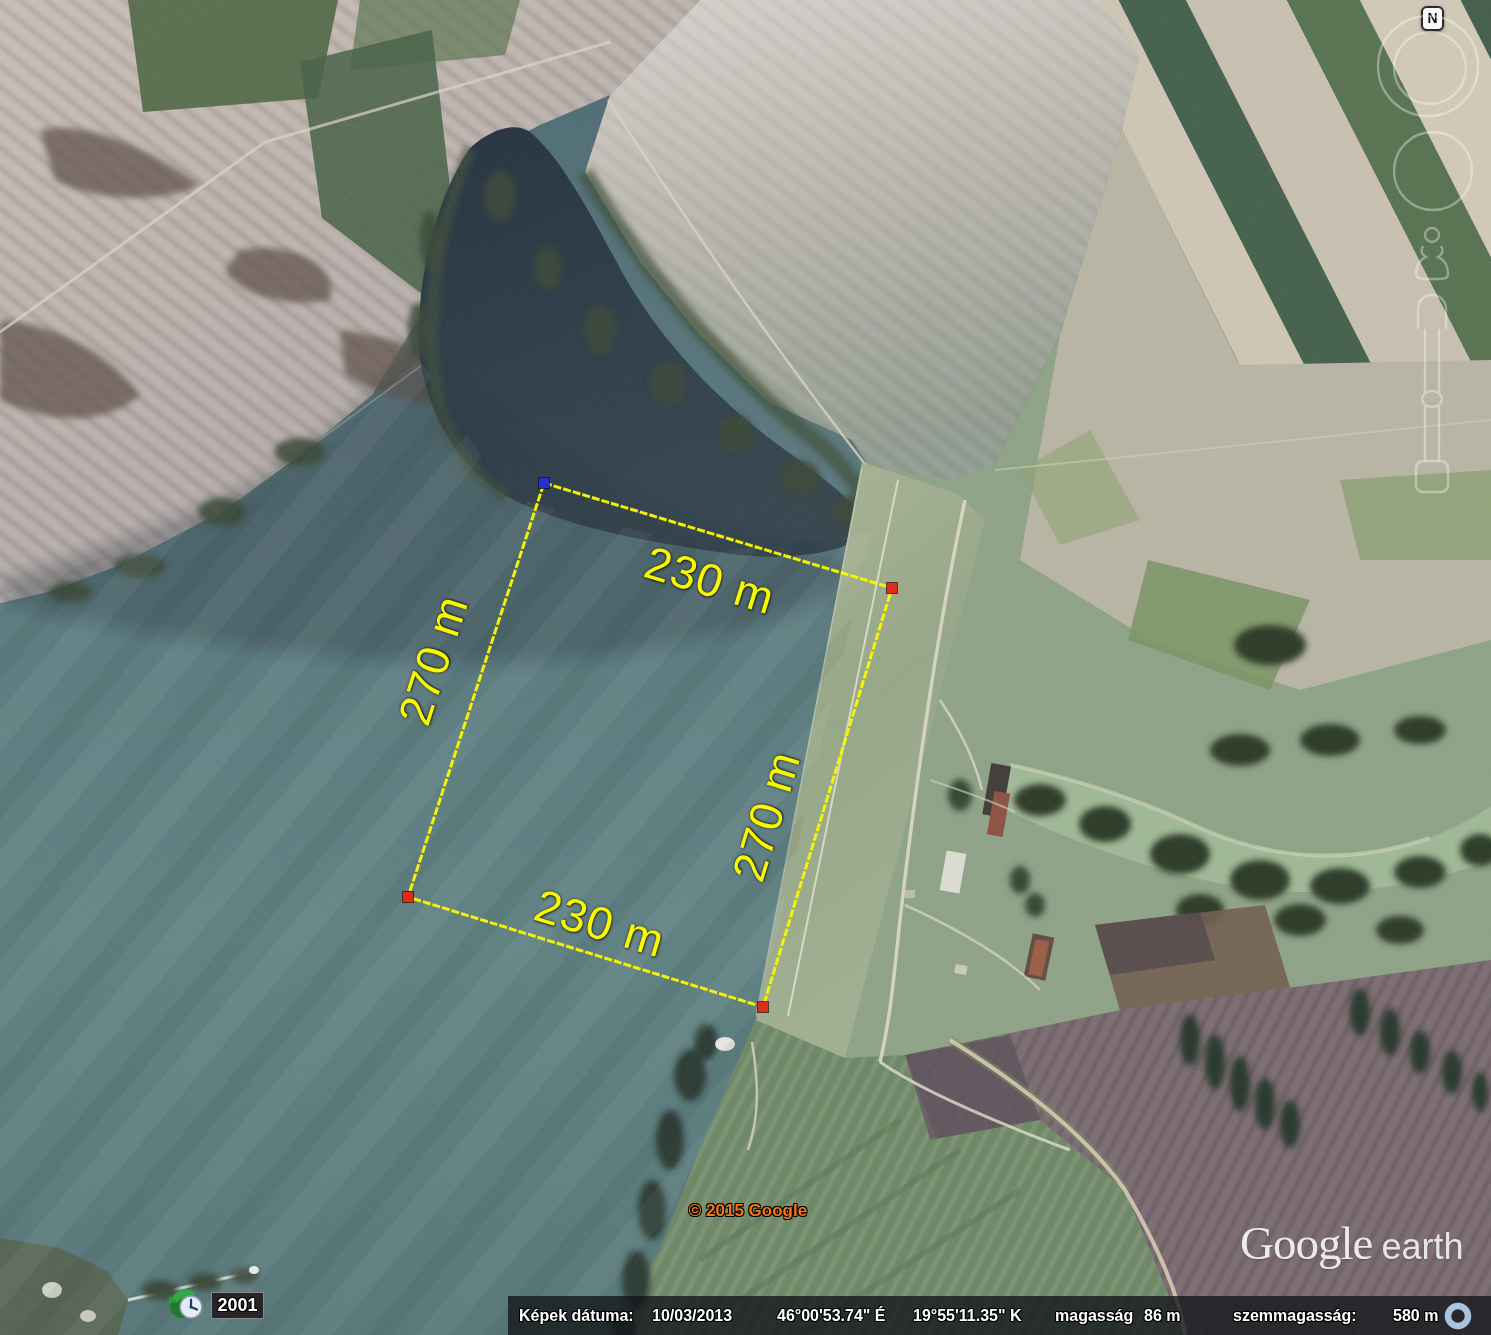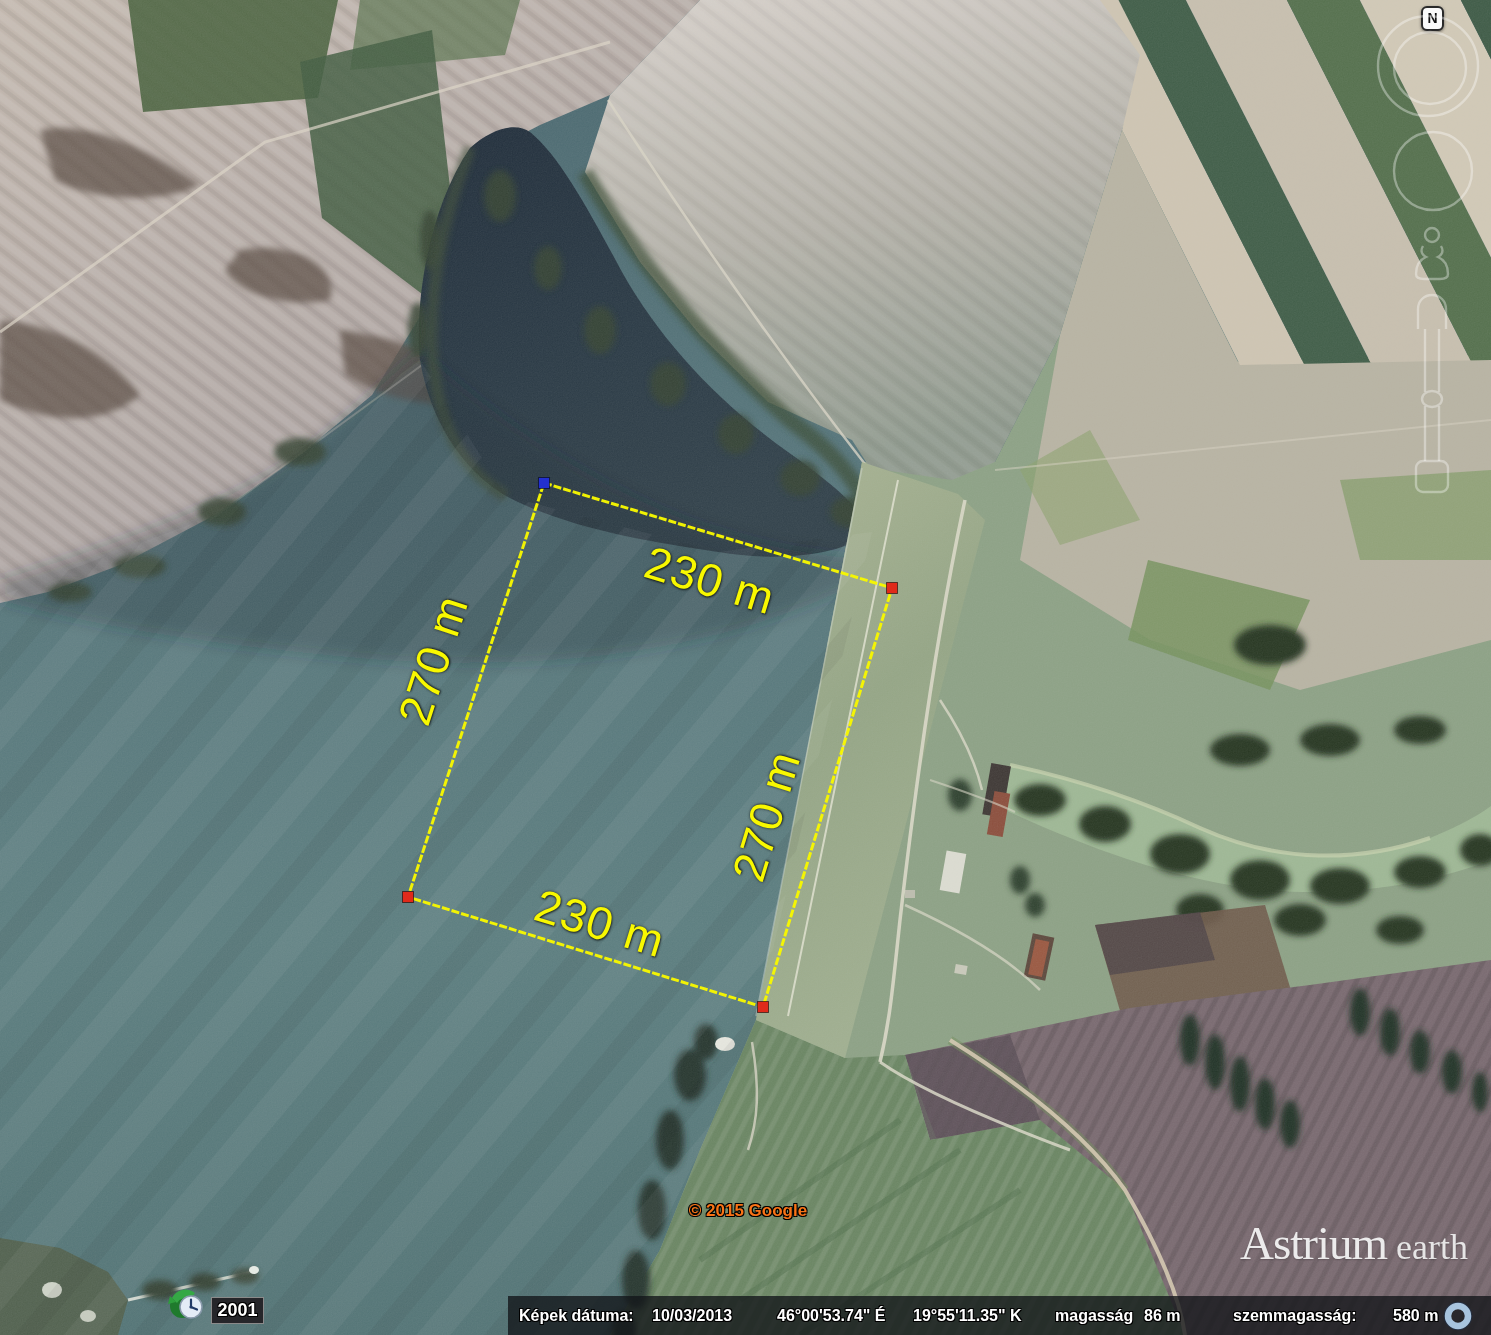--- a/index.html
+++ b/index.html
@@ -25,25 +25,25 @@
     white-space:nowrap;
     text-shadow:-1px -1px 0 #000,1px -1px 0 #000,-1px 1px 0 #000,1px 1px 0 #000;}
 
   
   #copyright{position:absolute;left:593px;top:1198px;width:310px;text-align:center;
     color:#f97316;font-size:17px;font-weight:bold;line-height:26px;
     text-shadow:-1px -1px 0 #000,1px -1px 0 #000,-1px 1px 0 #000,1px 1px 0 #000;}
   #watermark{position:absolute;left:1240px;top:1216px;color:#f5f5f5;opacity:.93;
     text-shadow:0 1px 2px rgba(0,0,0,.25);white-space:nowrap;}
   #watermark .g{font-family:"Liberation Serif",serif;font-size:47px;letter-spacing:-1px;}
-  #watermark .e{font-family:Liberation Serif, serif;font-size:36px;font-weight:300;
+  #watermark .e{font-family:Liberation Sans, sans-serif;font-size:36px;font-weight:300;
     margin-left:9px;color:#efefef;}
 
   
-  #time-indicator{position:absolute;left:168px;top:1286px;display:flex;align-items:flex-end;cursor:pointer;}
+  #time-indicator{position:absolute;left:168px;top:1286px;display:flex;align-items:center;cursor:pointer;}
   #year-badge{margin-left:5px;width:53px;height:27px;background:#26262a;
     border:1px solid #8a8a8a;box-sizing:border-box;color:#fff;font-size:18px;font-weight:bold;
     text-align:center;line-height:25px;
     text-shadow:-1px -1px 0 #000,1px -1px 0 #000,-1px 1px 0 #000,1px 1px 0 #000;}
 
   
   #north-badge{position:absolute;left:1421px;top:6px;width:23px;height:25px;background:#fafafa;
     border:2px solid #2a2a2a;border-radius:6px;box-sizing:border-box;color:#111;
     font-size:14px;font-weight:bold;text-align:center;line-height:21px;
     box-shadow:0 1px 3px rgba(0,0,0,.5);cursor:pointer;}
@@ -298,21 +298,21 @@
   <div class="measure-label" style="left:710px;top:580px;transform:translate(-50%,-50%) rotate(17deg);">230 m</div>
   <div class="measure-label" style="left:433px;top:660px;transform:translate(-50%,-50%) rotate(-72deg);">270 m</div>
   <div class="measure-label" style="left:766px;top:816px;transform:translate(-50%,-50%) rotate(-73deg);">270 m</div>
   <div class="measure-label" style="left:600px;top:923px;transform:translate(-50%,-50%) rotate(17deg);">230 m</div>
 
   <div id="copyright">
     <div>© 2015 Google</div>
   </div>
 
   <div id="watermark">
-    <span class="g">Astrium</span><span class="e">earth</span>
+    <span class="g">Google</span><span class="e">earth</span>
   </div>
 
   <div id="time-indicator">
     <svg width="38" height="38" viewBox="0 0 38 38">
       <circle cx="14" cy="20" r="12" fill="#1f7a2d"></circle>
       <path d="M4 12 A 15 15 0 0 1 27 7 L22 14 A 9 9 0 0 0 9 17 Z" fill="#35a845"></path>
       <path d="M2 10 L8 16 L0 18 Z" fill="#2d9e3c"></path>
       <circle cx="23" cy="21" r="11" fill="#e4ecf6" stroke="#8899aa" stroke-width="1.5"></circle>
       <path d="M23 21 L23 13.5 M23 21 L29 23.5" stroke="#223a66" stroke-width="2.2" stroke-linecap="round" fill="none"></path>
       <circle cx="23" cy="21" r="1.6" fill="#223a66"></circle>

